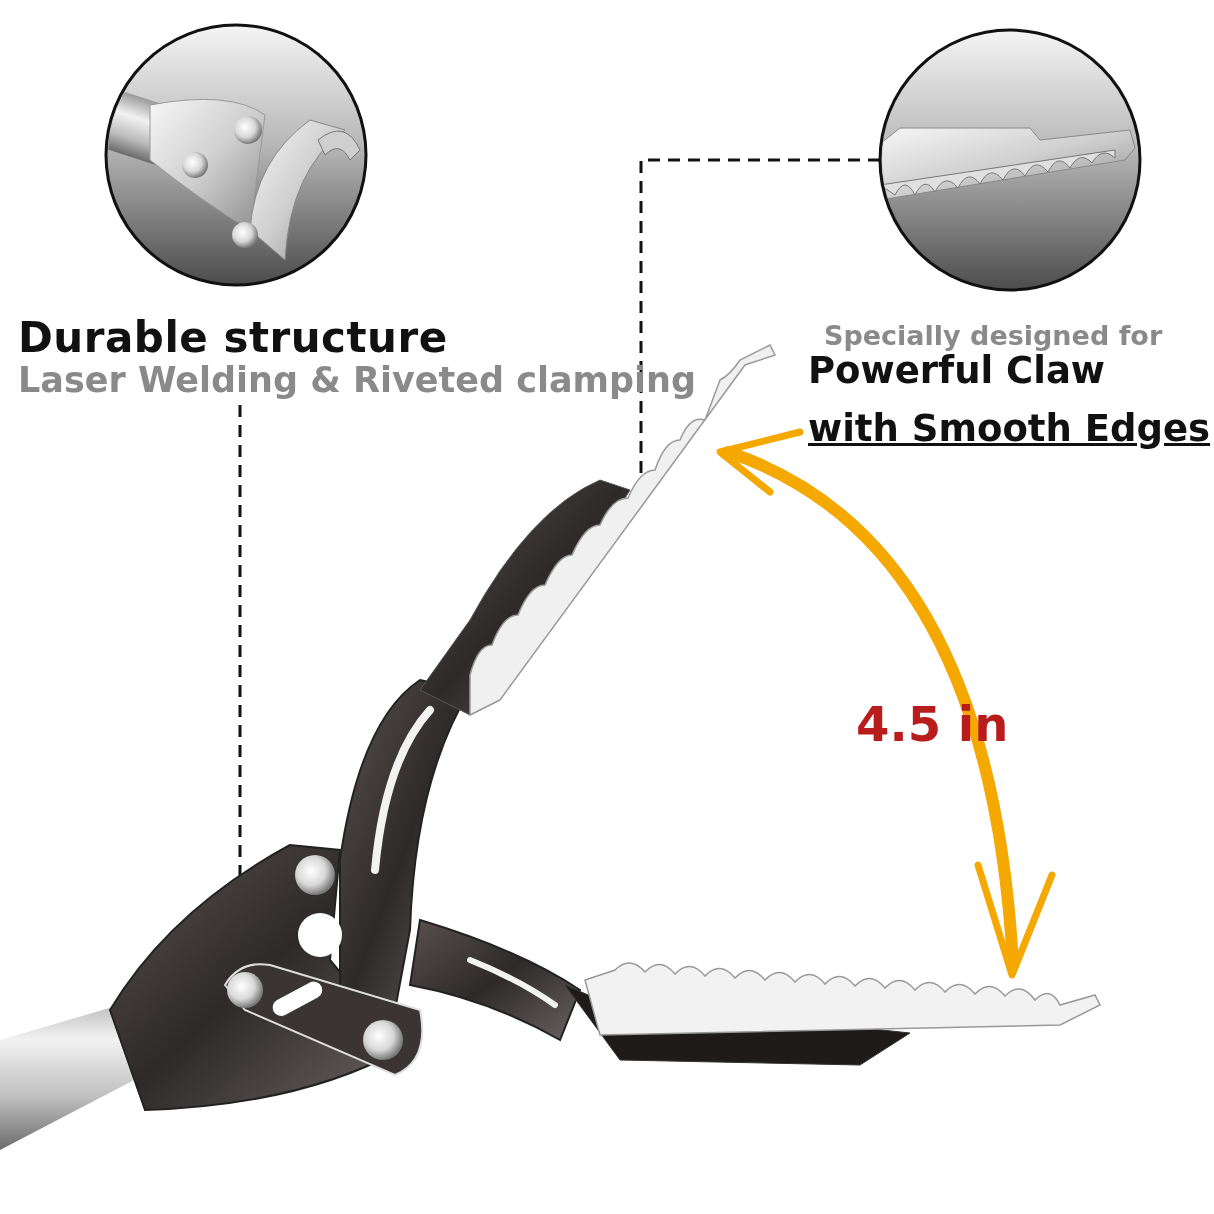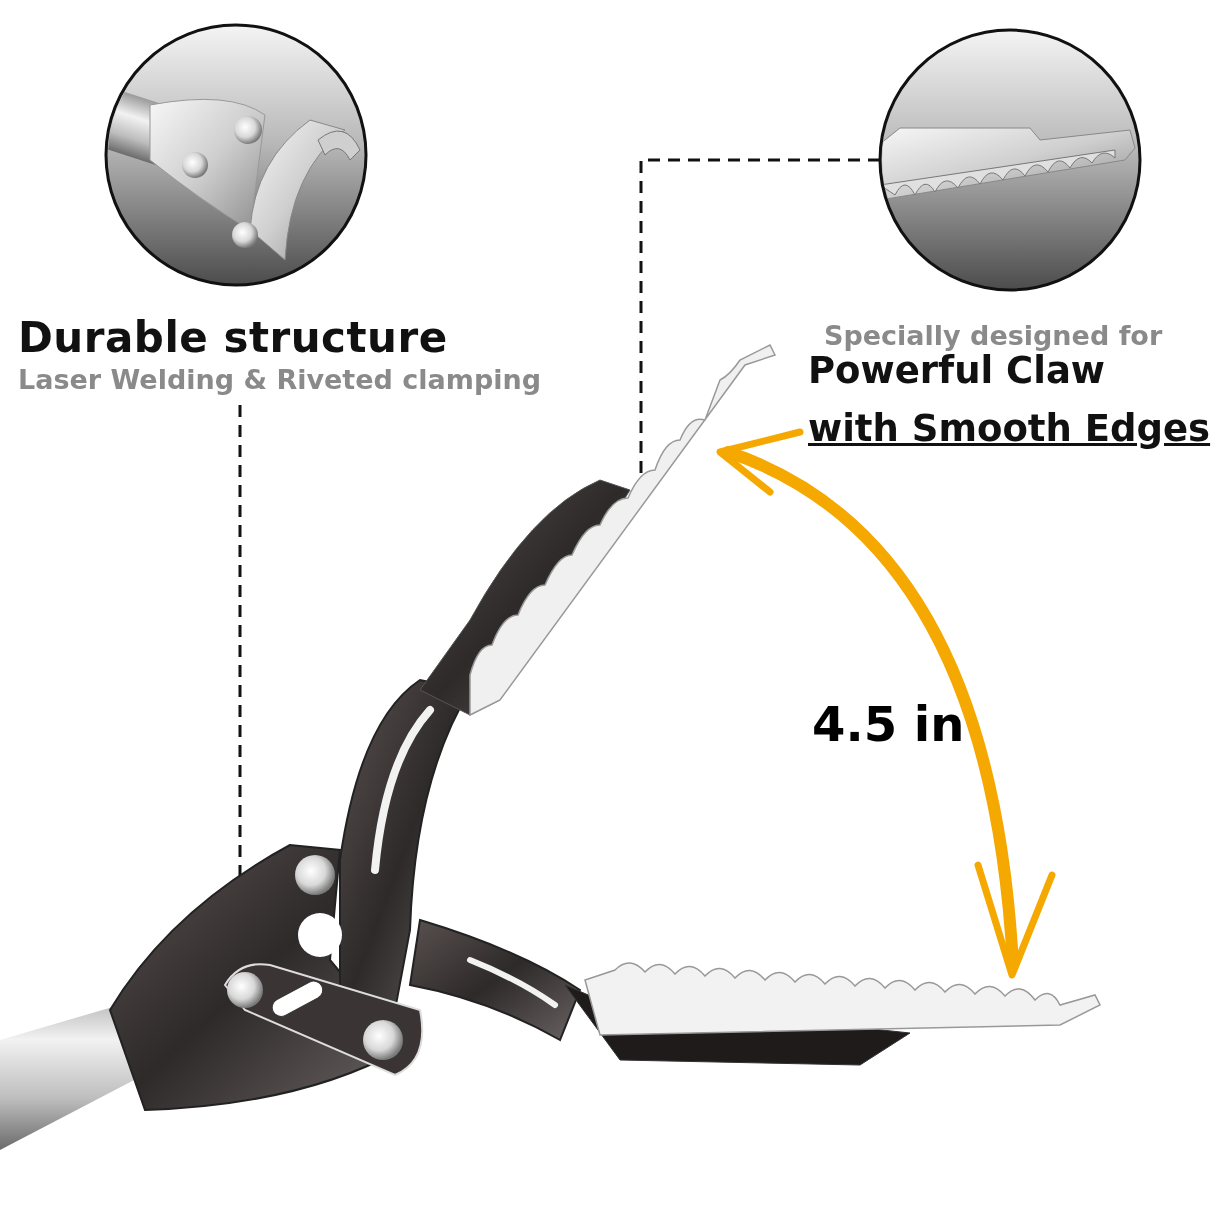--- a/index.html
+++ b/index.html
@@ -2,25 +2,25 @@
 <html><head>
 <meta charset="utf-8">
 <style>
   html, body { margin: 0; padding: 0; background: #ffffff; }
   body { width: 1214px; height: 1214px; position: relative; overflow: hidden;
          font-family: "DejaVu Sans", "Liberation Sans", sans-serif; }
   .abs { position: absolute; }
   .title-black { color: #111111; font-weight: bold; }
   .sub-gray { color: #8a8a8a; font-weight: bold; }
   #left-title { left: 18px; top: 308px; font-size: 42px; letter-spacing: 0.5px; line-height: 60px; }
-  #left-sub { left: 18px; top: 362px; font-size: 27px; line-height: 36px; }
+  #left-sub { left: 18px; top: 362px; font-size: 35px; line-height: 36px; }
   #right-sub { left: 808px; top: 318px; font-size: 27px; line-height: 36px; margin-left: 16px; }
   #right-title-1 { left: 808px; top: 347px; font-size: 37px; line-height: 48px; }
   #right-title-2 { left: 808px; top: 405px; font-size: 37px; line-height: 48px; text-decoration: underline; }
-  #measure { left: 812px; top: 696px; font-size: 48px; font-weight: bold; color: #000000; }
+  #measure { left: 856px; top: 696px; font-size: 48px; font-weight: bold; color: #b91c1c; }
   svg.full { position: absolute; left: 0; top: 0; }
 </style>
 </head>
 <body>
 
 <svg class="full" width="1214" height="1214" viewBox="0 0 1214 1214">
   <defs>
     <linearGradient id="insetGrad" x1="0" y1="0" x2="0" y2="1">
       <stop offset="0" stop-color="#f4f4f4"></stop>
       <stop offset="0.45" stop-color="#b9b9b9"></stop>

